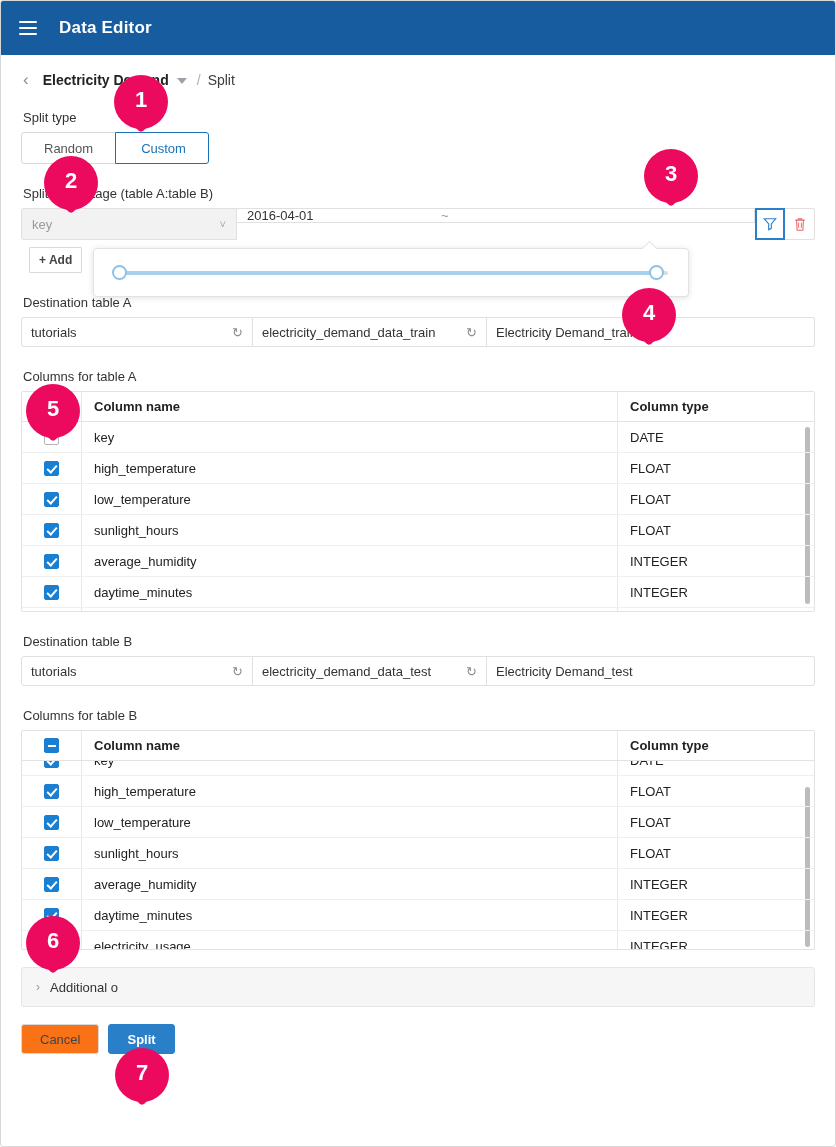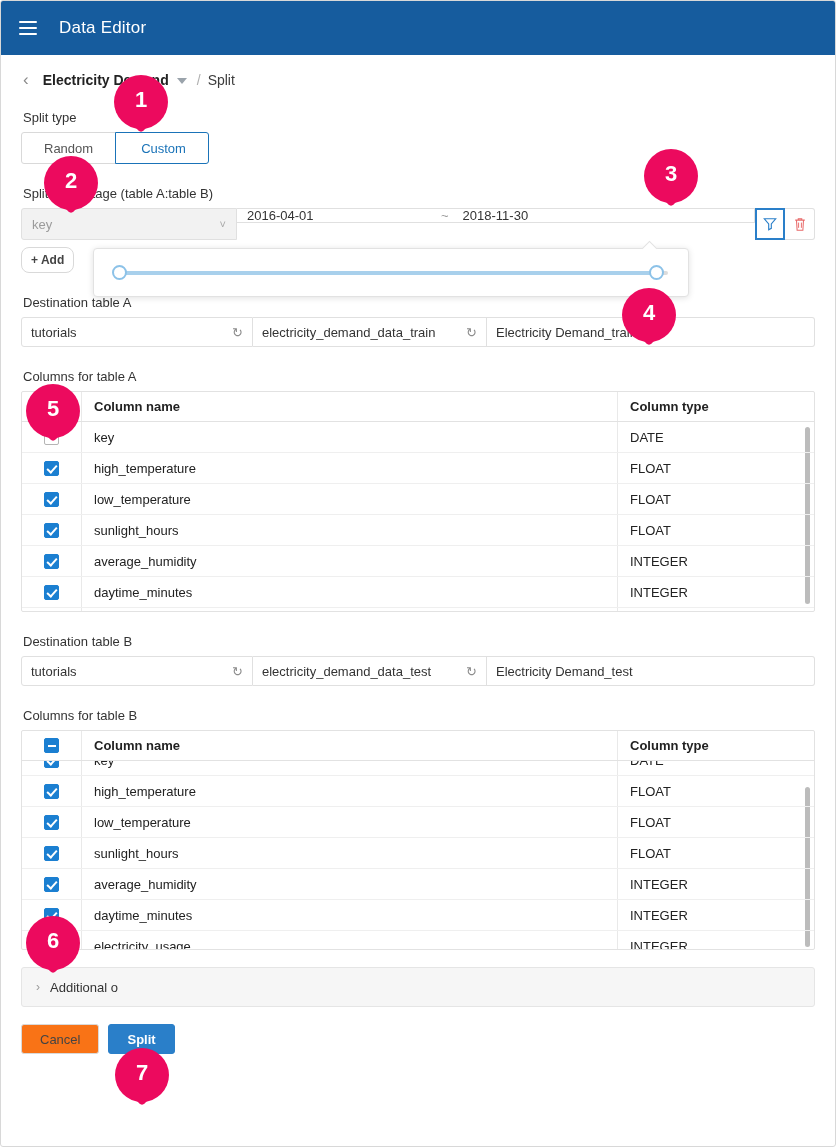--- a/index.html
+++ b/index.html
@@ -24,21 +24,21 @@
   
   .appbar {
     height:54px;
     background:#165c9e;
     display:flex; align-items:center;
     padding-left:18px;
     color:#fff;
   }
   .hamburger { width:18px; display:flex; flex-direction:column; gap:4px; cursor:pointer; }
   .hamburger span { display:block; height:2px; background:#fff; border-radius:1px; }
-  .appbar-title { margin-left:22px; font-size:17px; font-weight:400; letter-spacing:.2px; }
+  .appbar-title { margin-left:22px; font-size:17px; font-weight:700; letter-spacing:.2px; }
 
   
   .content { position:relative; padding:0 20px; }
 
   .breadcrumb {
     display:flex; align-items:center;
     margin-top:16px; margin-left:2px;
     font-size:14px; color:#3c3c3c;
   }
   .bc-back {
@@ -91,21 +91,21 @@
   .icon-btn {
     width:30px; height:32px; display:flex; align-items:center; justify-content:center;
     background:#fff; border:1px solid #e0e0e0; border-left:none; cursor:pointer;
   }
   .icon-btn.filter { border:2px solid #2a7fc9; }
   .icon-btn.trash { border-radius:0 3px 3px 0; }
 
   .addbtn {
     margin-top:7px;
     height:26px; padding:0 9px; font-family:inherit; font-size:12px; font-weight:bold;
-    background:#fff; border:1px solid #d9d9d9; border-radius:8px; color:#444; cursor:pointer;
+    background:#fff; border:1px solid #d9d9d9; border-radius:1px; color:#444; cursor:pointer;margin-left:8px;
   }
 
   
   .slider-pop {
     position:absolute; left:92px; top:247px; width:596px; height:49px;
     background:#fff; border:1px solid #e2e2e2; border-radius:4px;
     box-shadow:0 1px 6px rgba(0,0,0,.12);
     display:flex; align-items:center; padding:0 20px;
     z-index:5;
   }
@@ -232,21 +232,20 @@
     
     <div class="field-label">Split percentage (table A:table B)</div>
     <div class="cond-row">
       <div class="cond-select">
         <span>key</span>
         <span class="chev">˅</span>
       </div>
       <div class="cond-dates">
         <span class="date-a">2016-04-01</span>
         <span class="tilde">~</span>
-        <span class="date-b">2018-11-30</span>
       </div>
       <div class="icon-btn filter">
         <svg width="14" height="14" viewBox="0 0 16 16">
             <path d="M1.5 2h13l-5 6v5l-3 1.6V8z" fill="none" stroke="#2a7fc9" stroke-width="1.3"></path>
           </svg>
       </div>
       <div class="icon-btn trash">
         <svg width="14" height="15" viewBox="0 0 16 17">
           <path d="M2.5 3.5h11M6 3.5V2h4v1.5M4 3.5l.7 11.5h6.6L12 3.5z" fill="none" stroke="#e86a6a" stroke-width="1.2"></path>
           <path d="M6.4 6.3v6M9.6 6.3v6" stroke="#e86a6a" stroke-width="1.1"></path>

